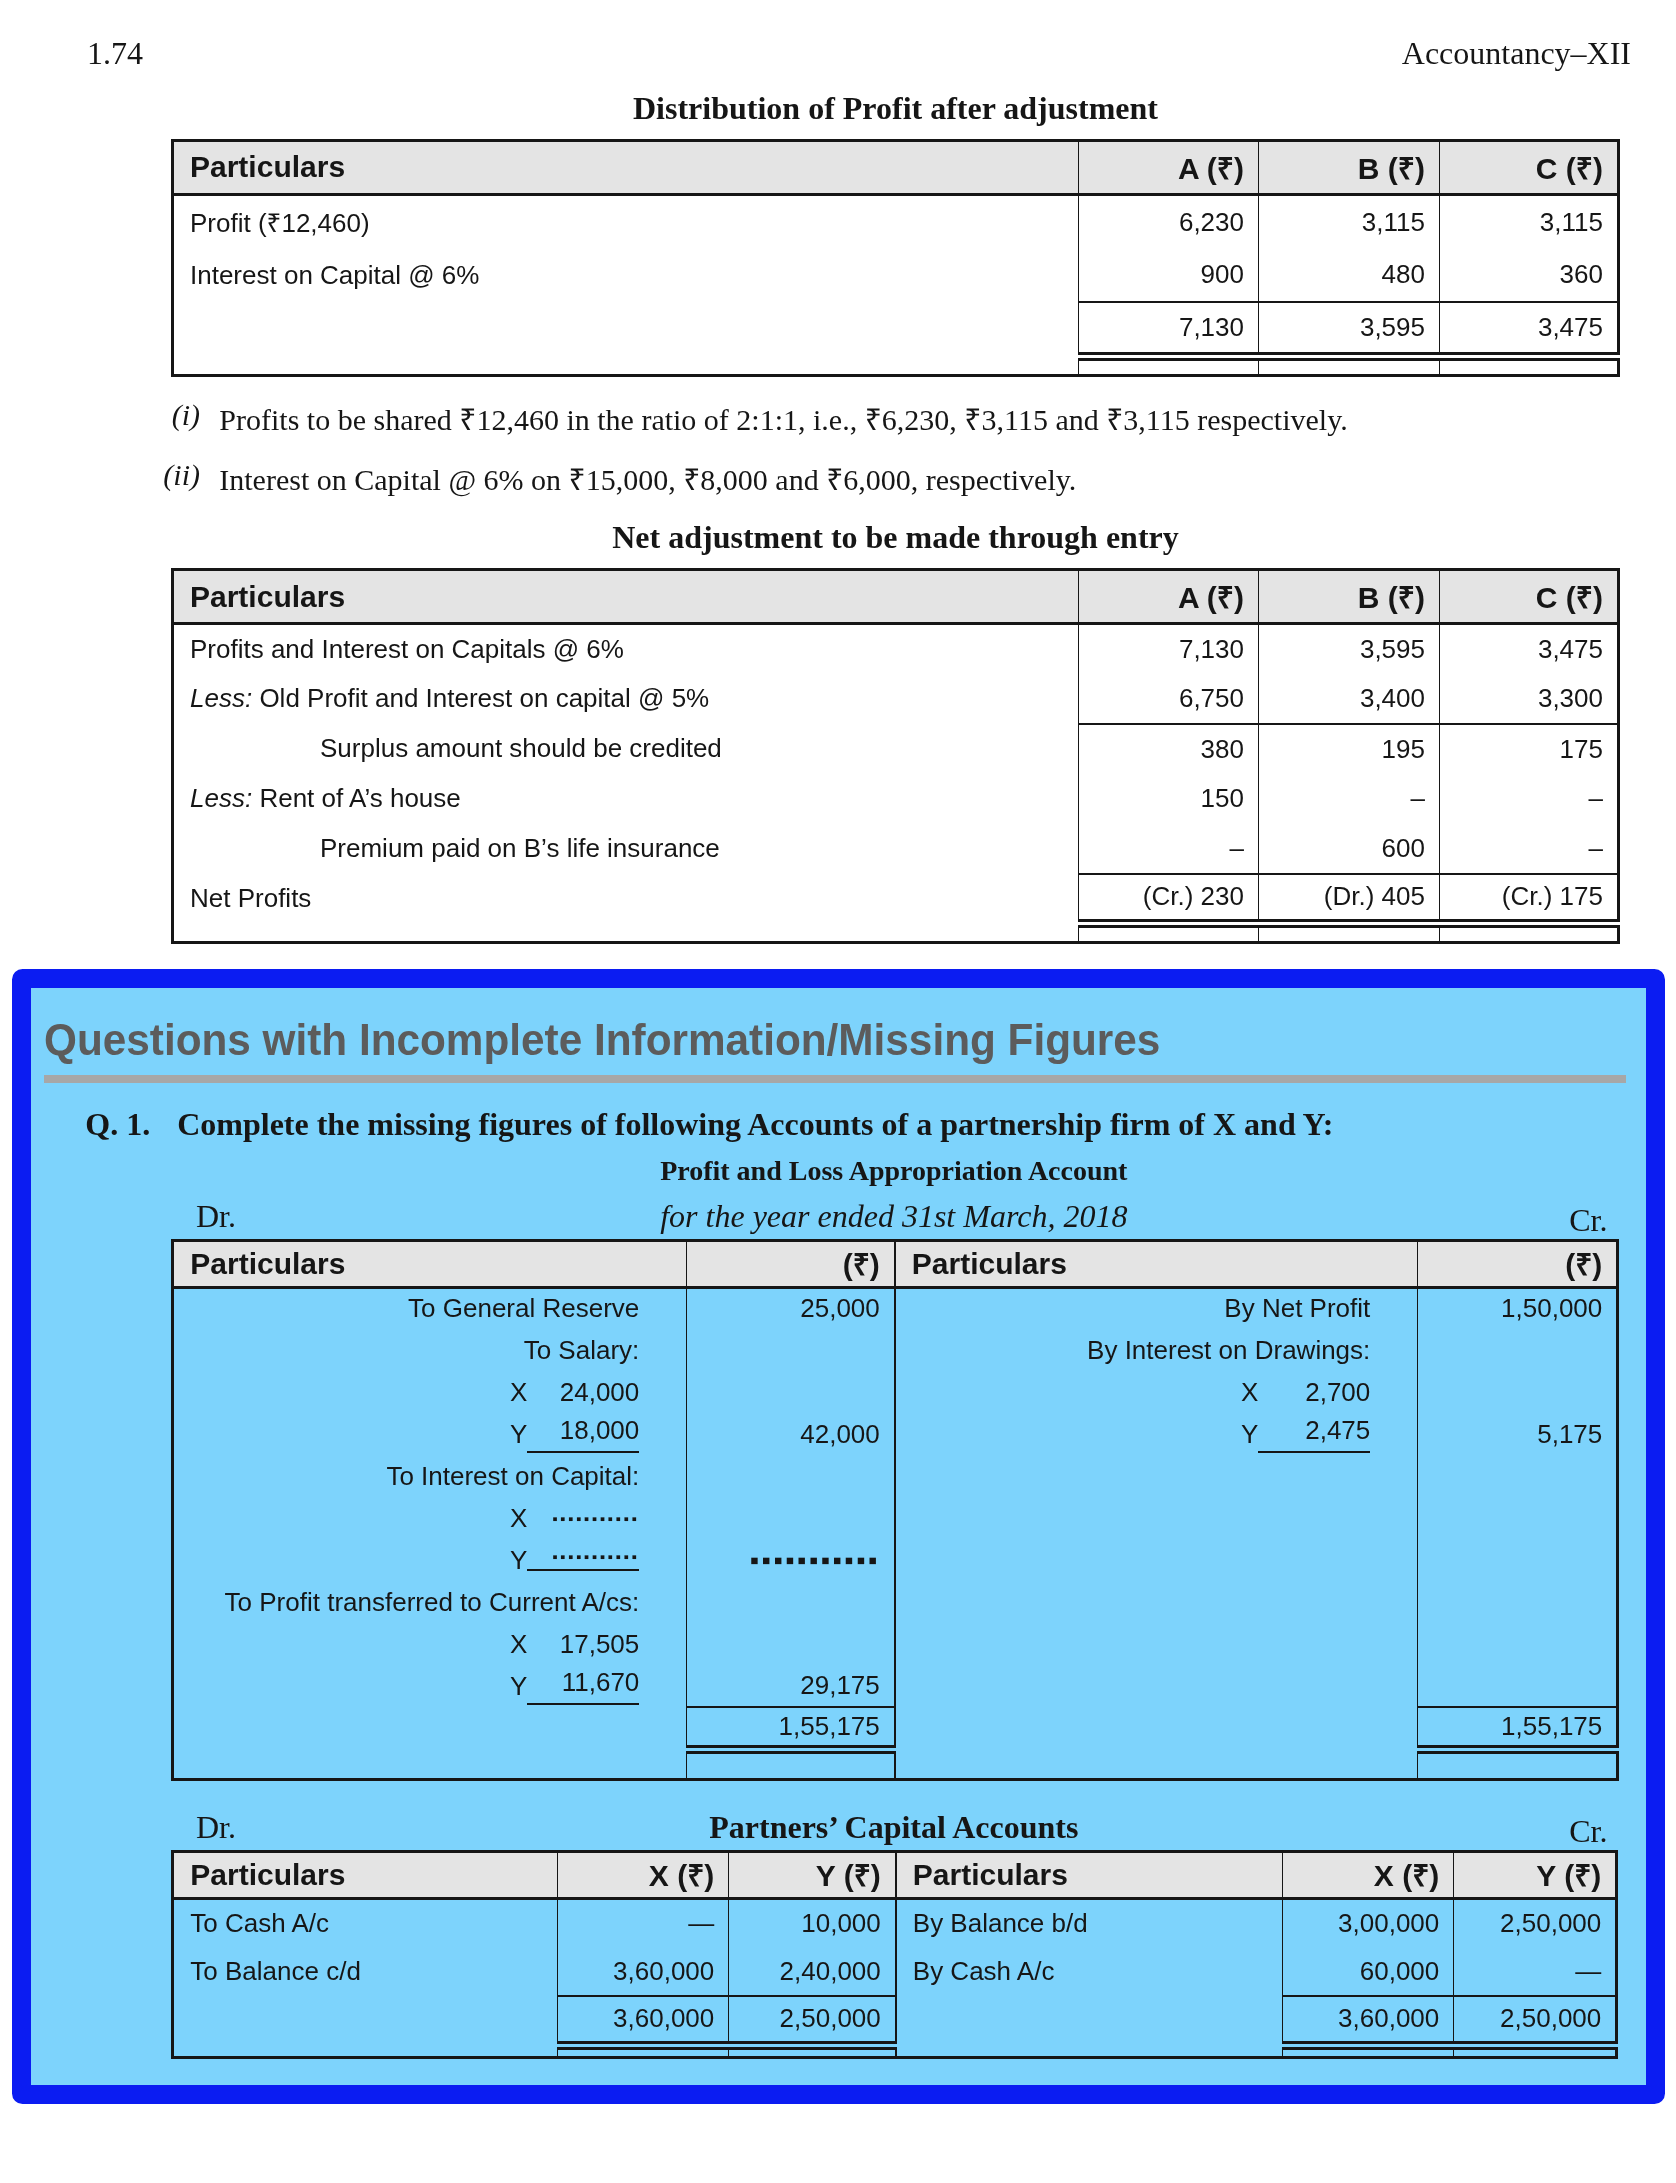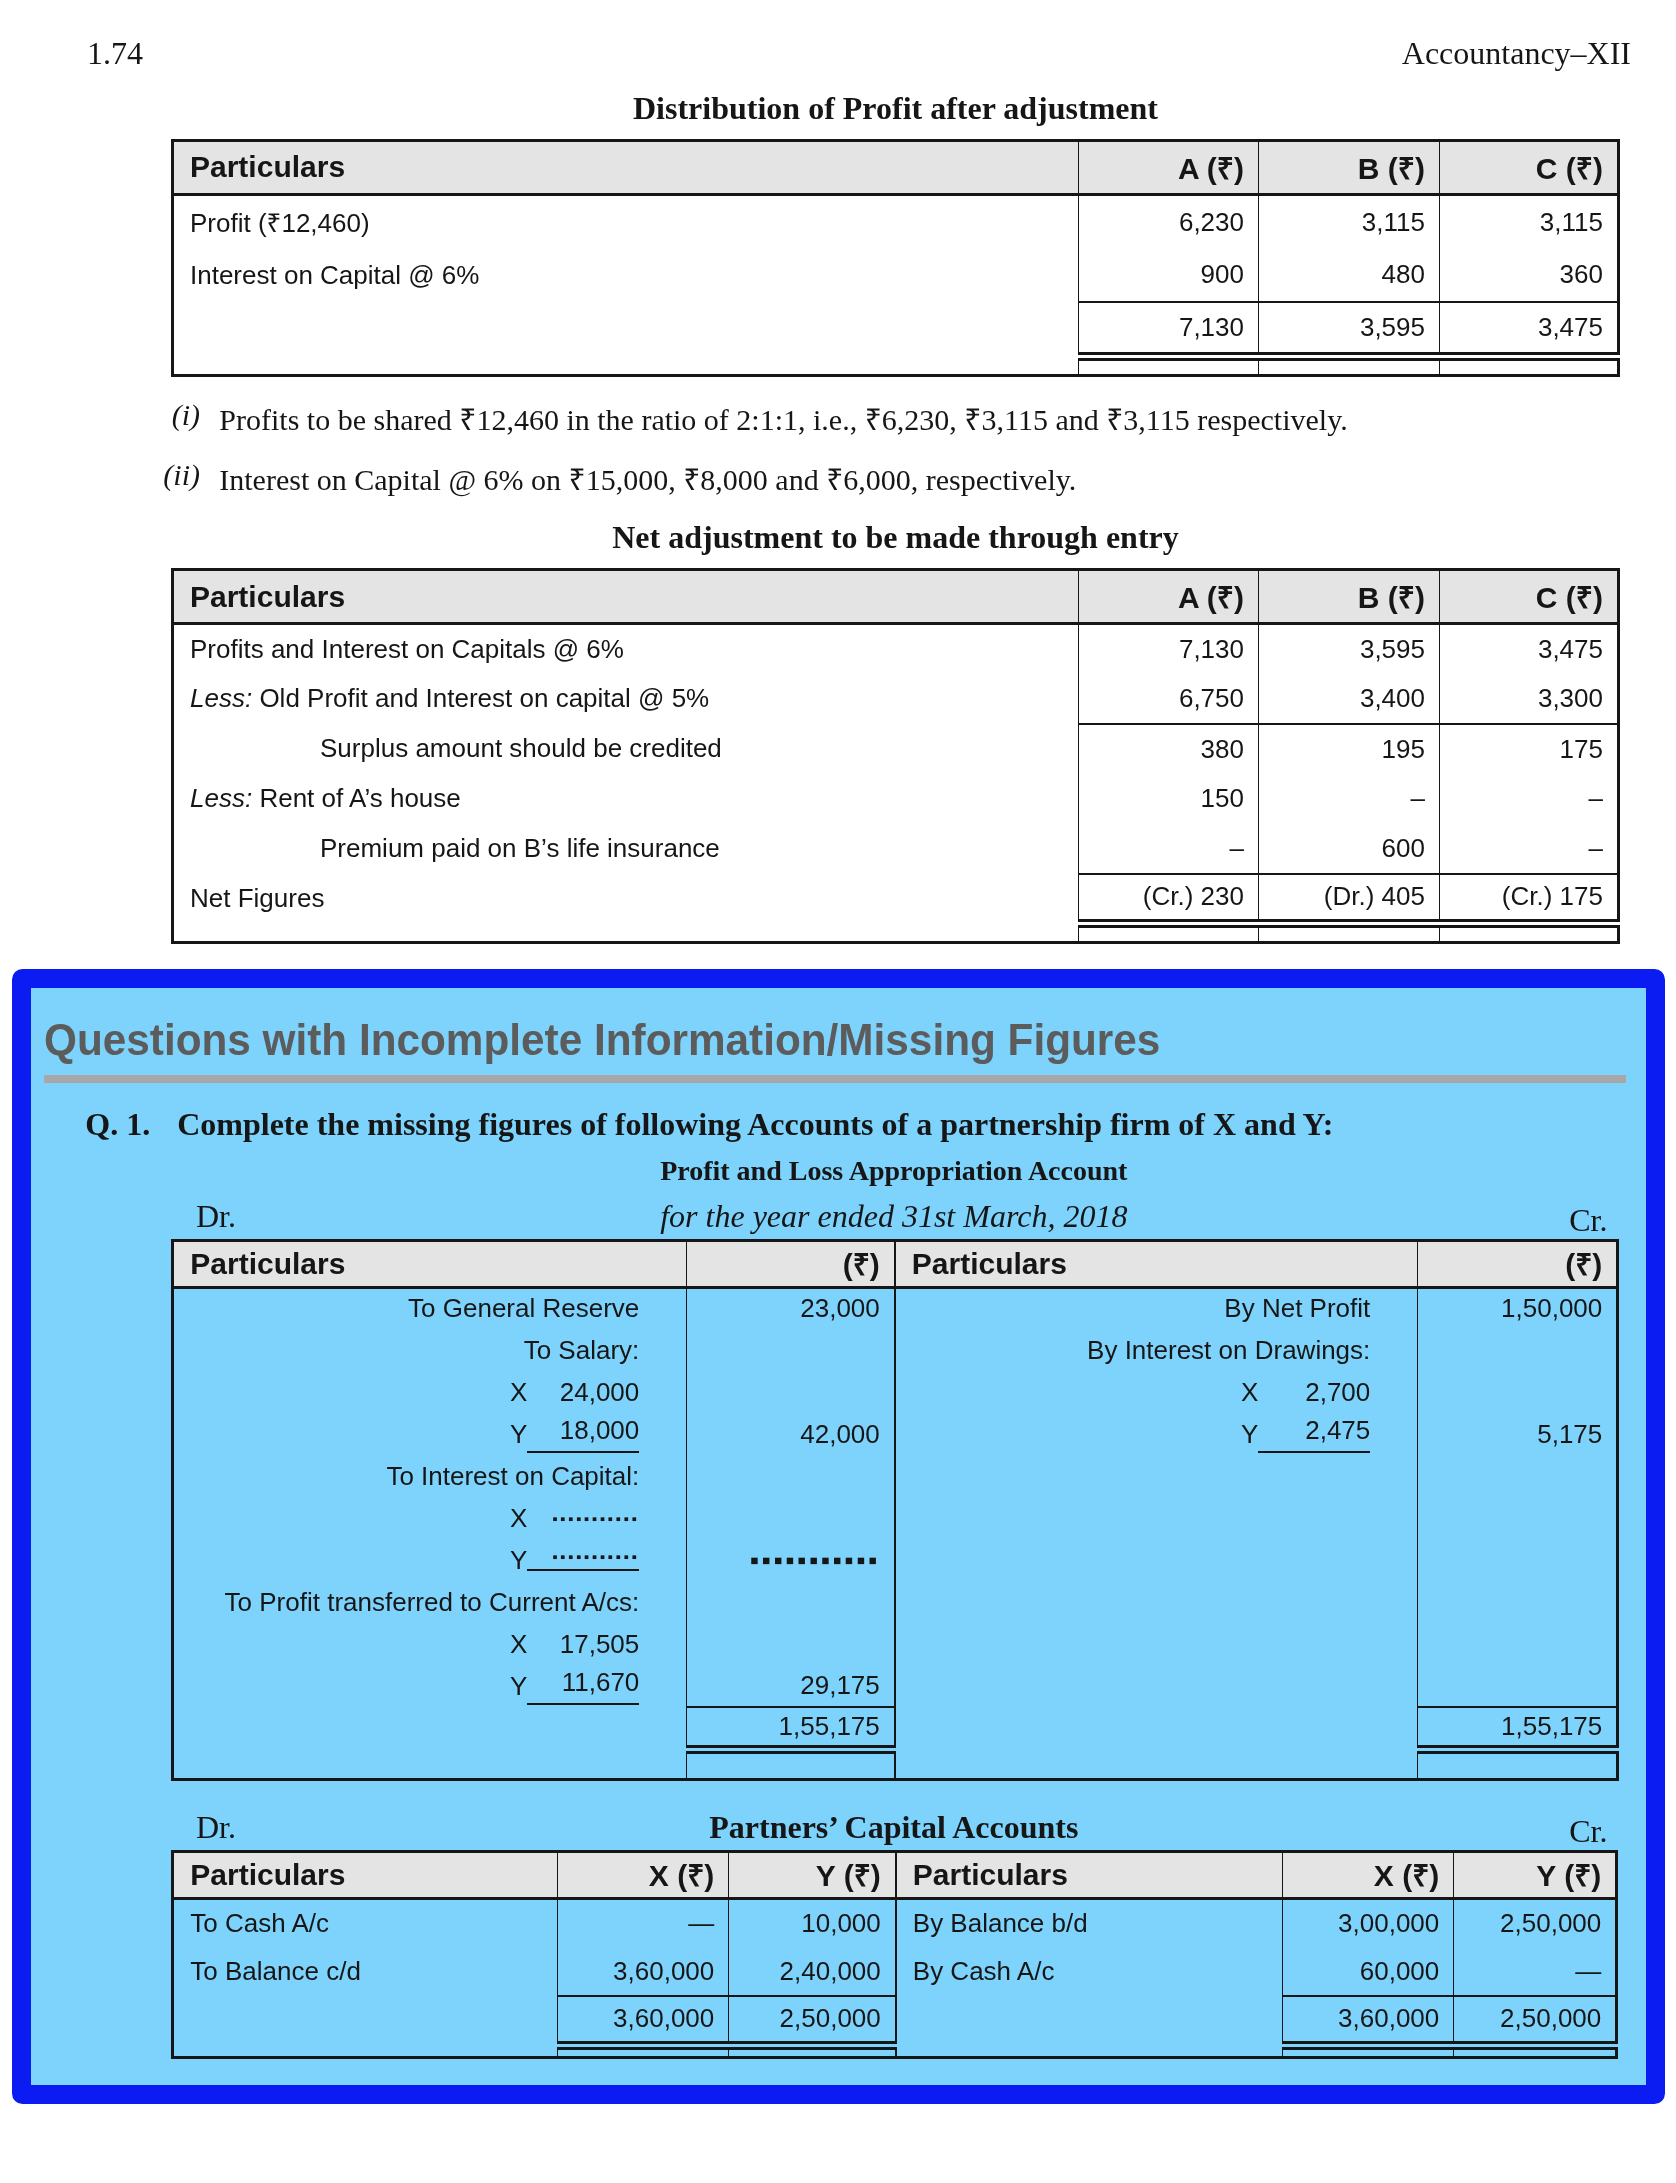--- a/index.html
+++ b/index.html
@@ -192,21 +192,21 @@
       <td class="amt cL">–</td>
       <td class="amt cL">–</td>
     </tr>
     <tr>
       <td class="p ind"><span class="lbl-ind">Premium paid on B’s life insurance</span></td>
       <td class="amt cL u1">–</td>
       <td class="amt cL u1">600</td>
       <td class="amt cL u1">–</td>
     </tr>
     <tr>
-      <td class="p">Net Figures</td>
+      <td class="p">Net Profits</td>
       <td class="amt cL u2">(Cr.) 230</td>
       <td class="amt cL u2">(Dr.) 405</td>
       <td class="amt cL u2">(Cr.) 175</td>
     </tr>
     <tr class="sp">
       <td></td>
           <td class="cL"></td>
           <td class="cL"></td>
           <td class="cL"></td>
     </tr>
@@ -244,21 +244,21 @@
         <th class="amt cL">(₹)</th>
         <th class="p cLh">Particulars</th>
         <th class="amt cL">(₹)</th>
       </tr>
       <tr>
         <td class="p">
               <div class="prow">
                 <span>To General Reserve</span>
               </div>
             </td>
-        <td class="amt cL">23,000</td>
+        <td class="amt cL">25,000</td>
         <td class="p cLh">
               <div class="prow">
                 <span>By Net Profit</span>
               </div>
             </td>
         <td class="amt cL">1,50,000</td>
       </tr>
       <tr>
         <td class="p">
               <div class="prow">

